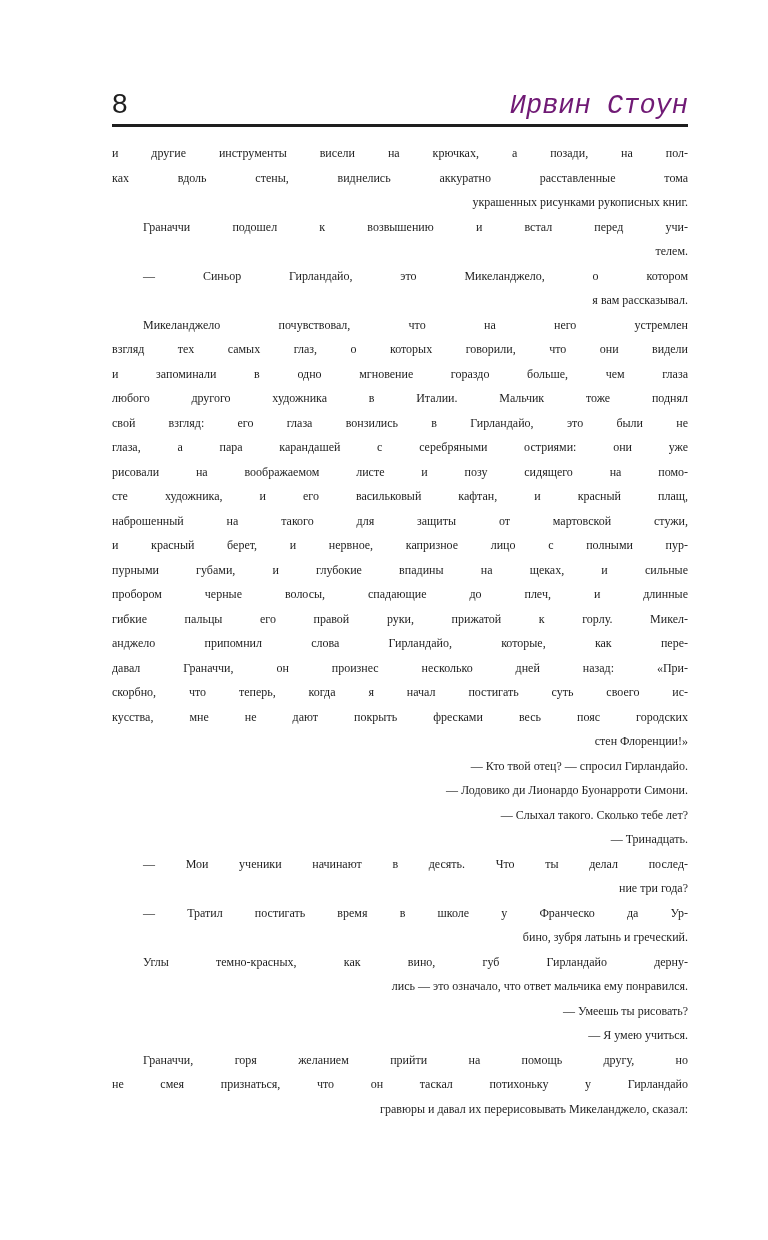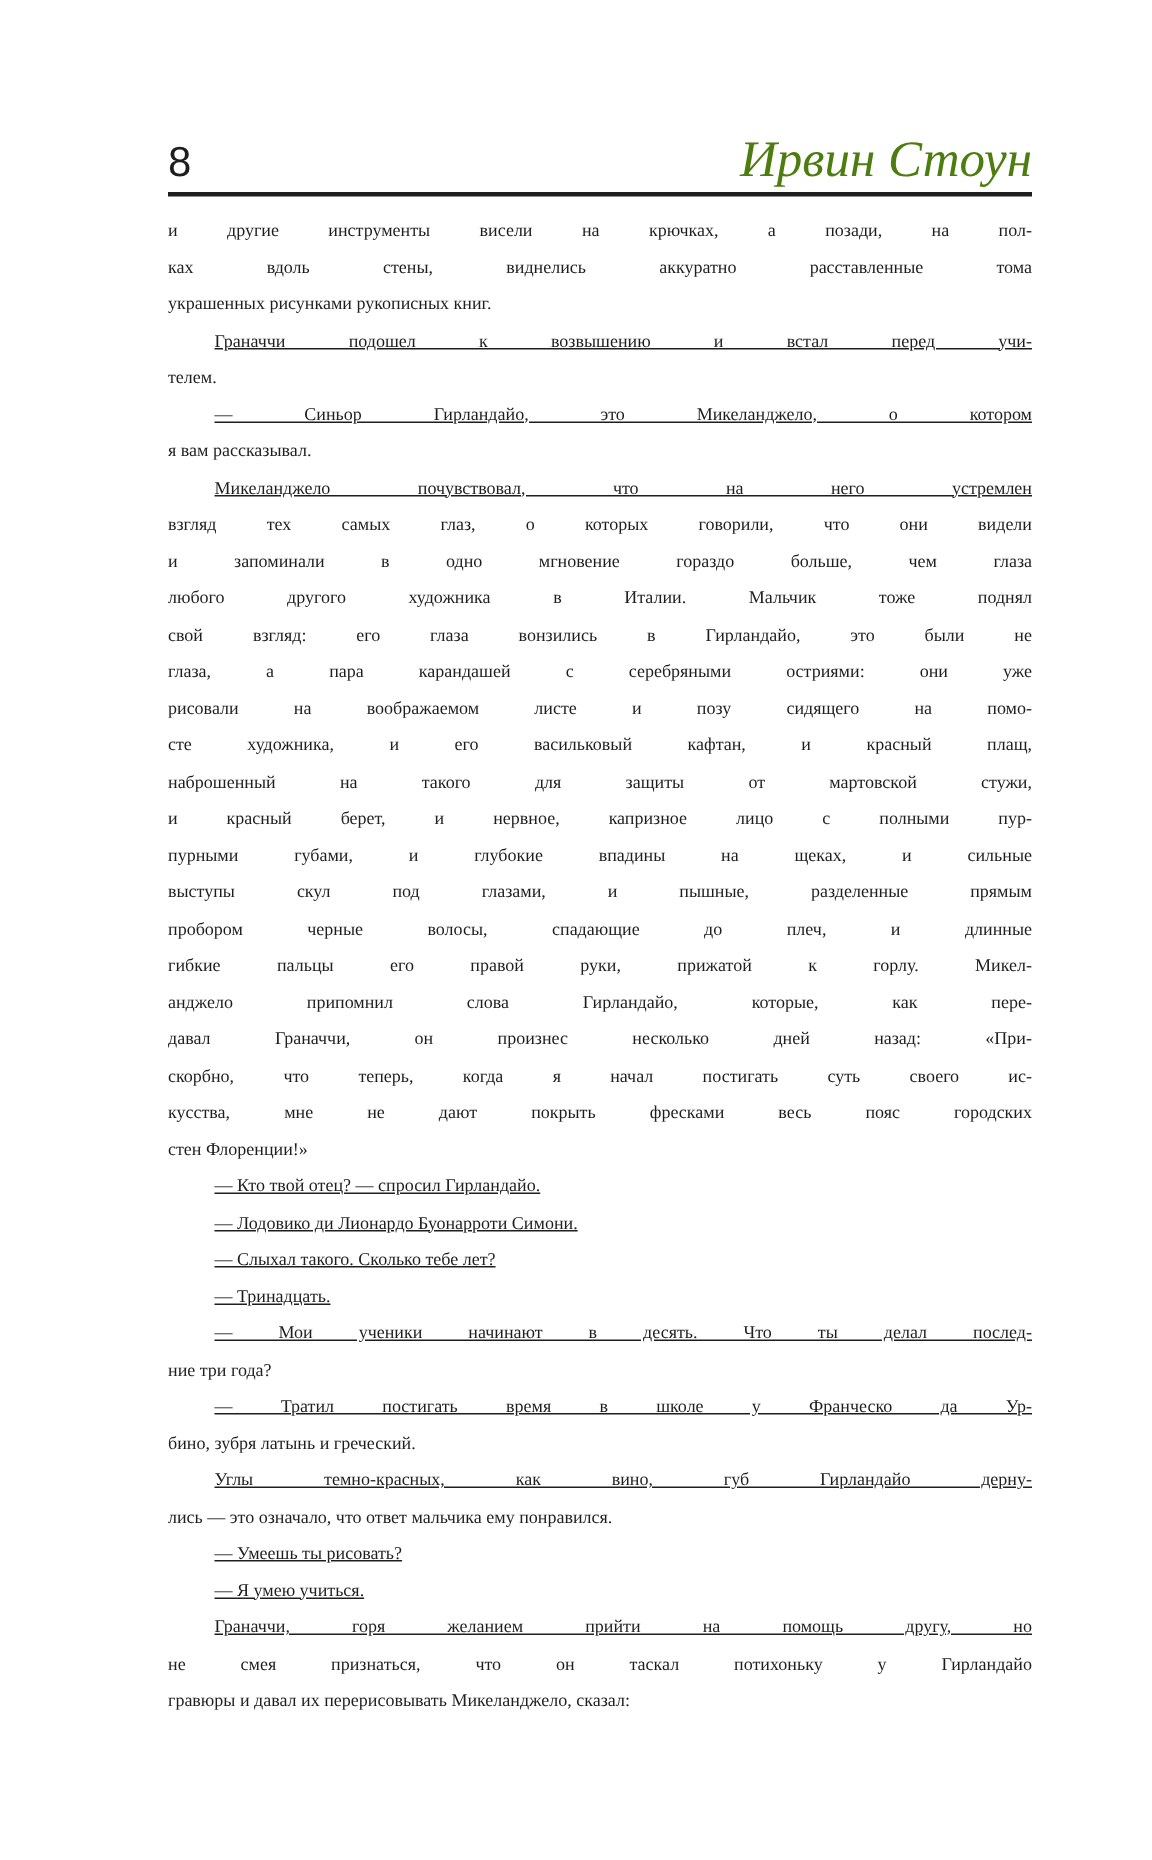--- a/index.html
+++ b/index.html
@@ -27,50 +27,49 @@
     justify-content: space-between;
     align-items: baseline;
   }
   .pagenum {
     font-family: "Liberation Sans", sans-serif;
     font-size: 28px;
     line-height: 1;
     color: #1e1e1e;
   }
   .runhead {
-    font-family: Liberation Serif, serif;
+    font-family: Liberation Mono, monospace;
     font-style: italic;
-    font-size: 34px;
+    font-size: 27px;
     line-height: 1;
-    color: #4d7c0f;
+    color: #701a75;
   }
   .rule {
     margin-top: 4px;
     border-bottom: 3px solid #1e1e1e;
     height: 0;
   }
   .text-block {
     position: absolute;
     left: 112px;
     width: 576px;
     top: 141px;
     font-size: 12px;
     line-height: 24.5px;
     color: #1e1e1e;
   }
   .line {
-    text-align: left;
+    text-align: right;
   }
   .line.fill {
     text-align: justify;
     text-align-last: justify;
   }
   .line.indent {
     text-indent: 31px;
-    text-decoration: underline;
   }
 </style>
 </head>
 <body>
 
 <div class="page">
   <div class="header">
     <div class="header-row">
       <span class="pagenum">8</span>
       <span class="runhead">Ирвин Стоун</span>
@@ -89,21 +88,20 @@
       <div class="line fill">взгляд тех самых глаз, о которых говорили, что они видели</div>
       <div class="line fill">и запоминали в одно мгновение гораздо больше, чем глаза</div>
       <div class="line fill">любого другого художника в Италии. Мальчик тоже поднял</div>
       <div class="line fill">свой взгляд: его глаза вонзились в Гирландайо, это были не</div>
       <div class="line fill">глаза, а пара карандашей с серебряными остриями: они уже</div>
       <div class="line fill">рисовали на воображаемом листе и позу сидящего на помо-</div>
       <div class="line fill">сте художника, и его васильковый кафтан, и красный плащ,</div>
       <div class="line fill">наброшенный на такого для защиты от мартовской стужи,</div>
       <div class="line fill">и красный берет, и нервное, капризное лицо с полными пур-</div>
       <div class="line fill">пурными губами, и глубокие впадины на щеках, и сильные</div>
-      <div class="line fill">выступы скул под глазами, и пышные, разделенные прямым</div>
       <div class="line fill">пробором черные волосы, спадающие до плеч, и длинные</div>
       <div class="line fill">гибкие пальцы его правой руки, прижатой к горлу. Микел-</div>
       <div class="line fill">анджело припомнил слова Гирландайо, которые, как пере-</div>
       <div class="line fill">давал Граначчи, он произнес несколько дней назад: «При-</div>
       <div class="line fill">скорбно, что теперь, когда я начал постигать суть своего ис-</div>
       <div class="line fill">кусства, мне не дают покрыть фресками весь пояс городских</div>
       <div class="line">стен Флоренции!»</div>
       <div class="line indent">— Кто твой отец? — спросил Гирландайо.</div>
       <div class="line indent">— Лодовико ди Лионардо Буонарроти Симони.</div>
       <div class="line indent">— Слыхал такого. Сколько тебе лет?</div>

